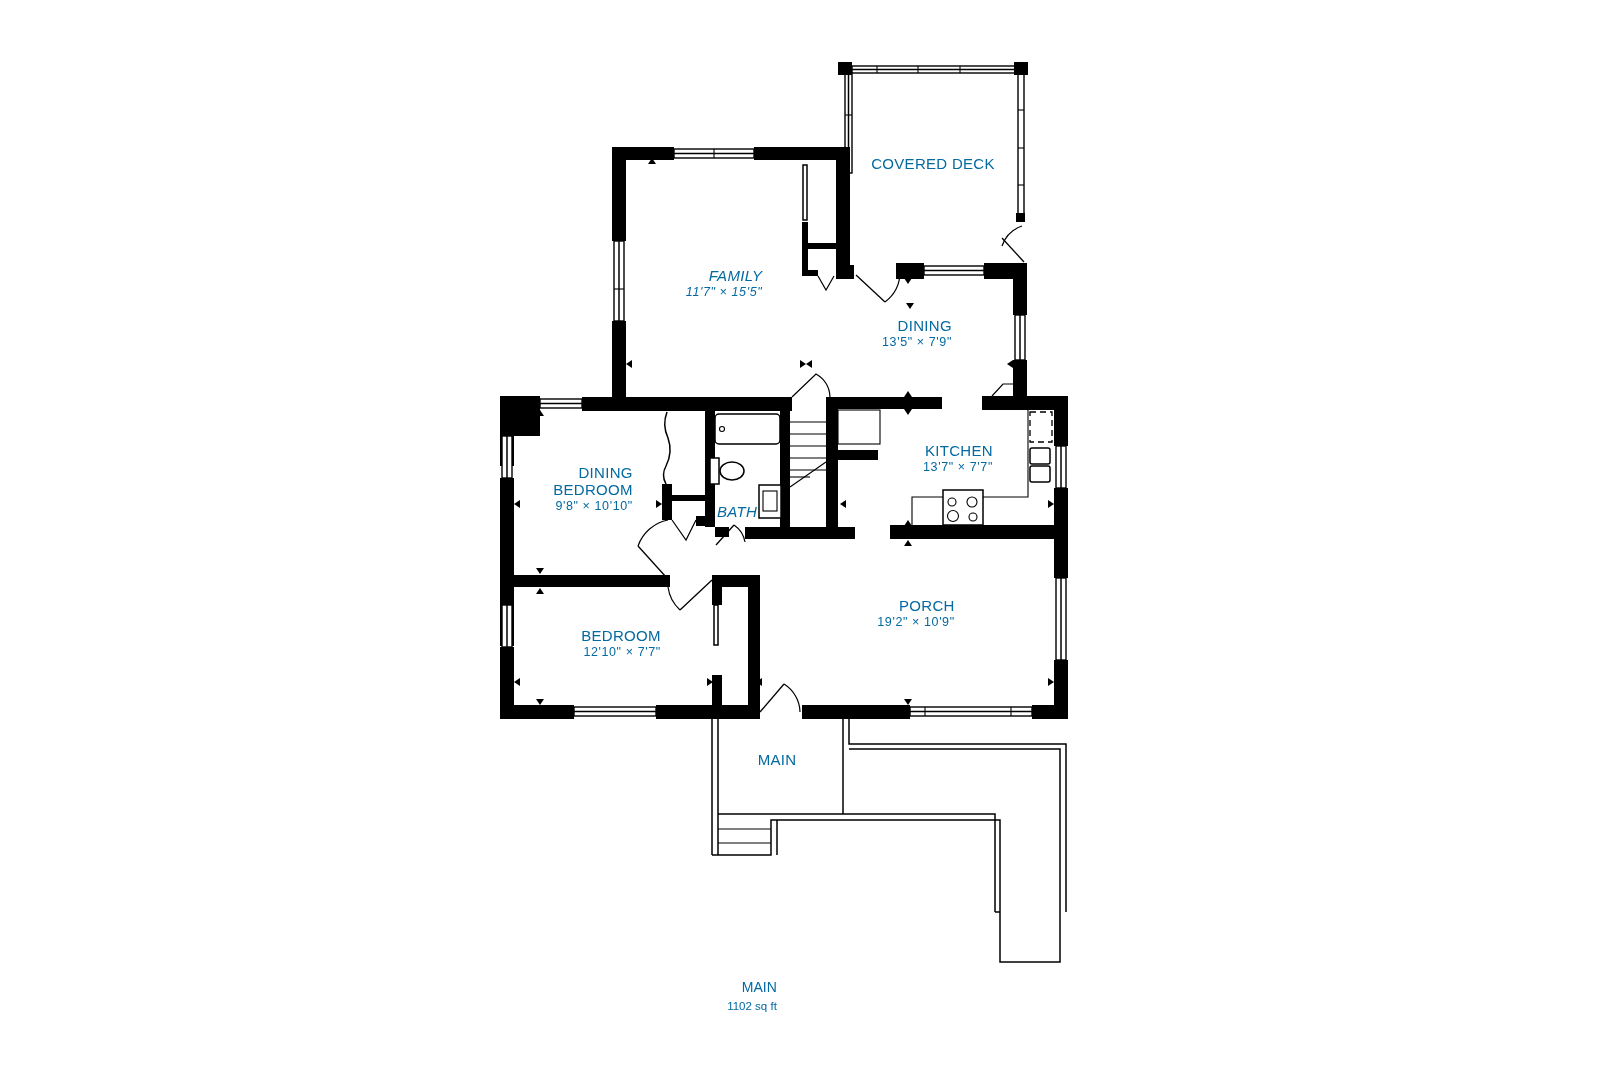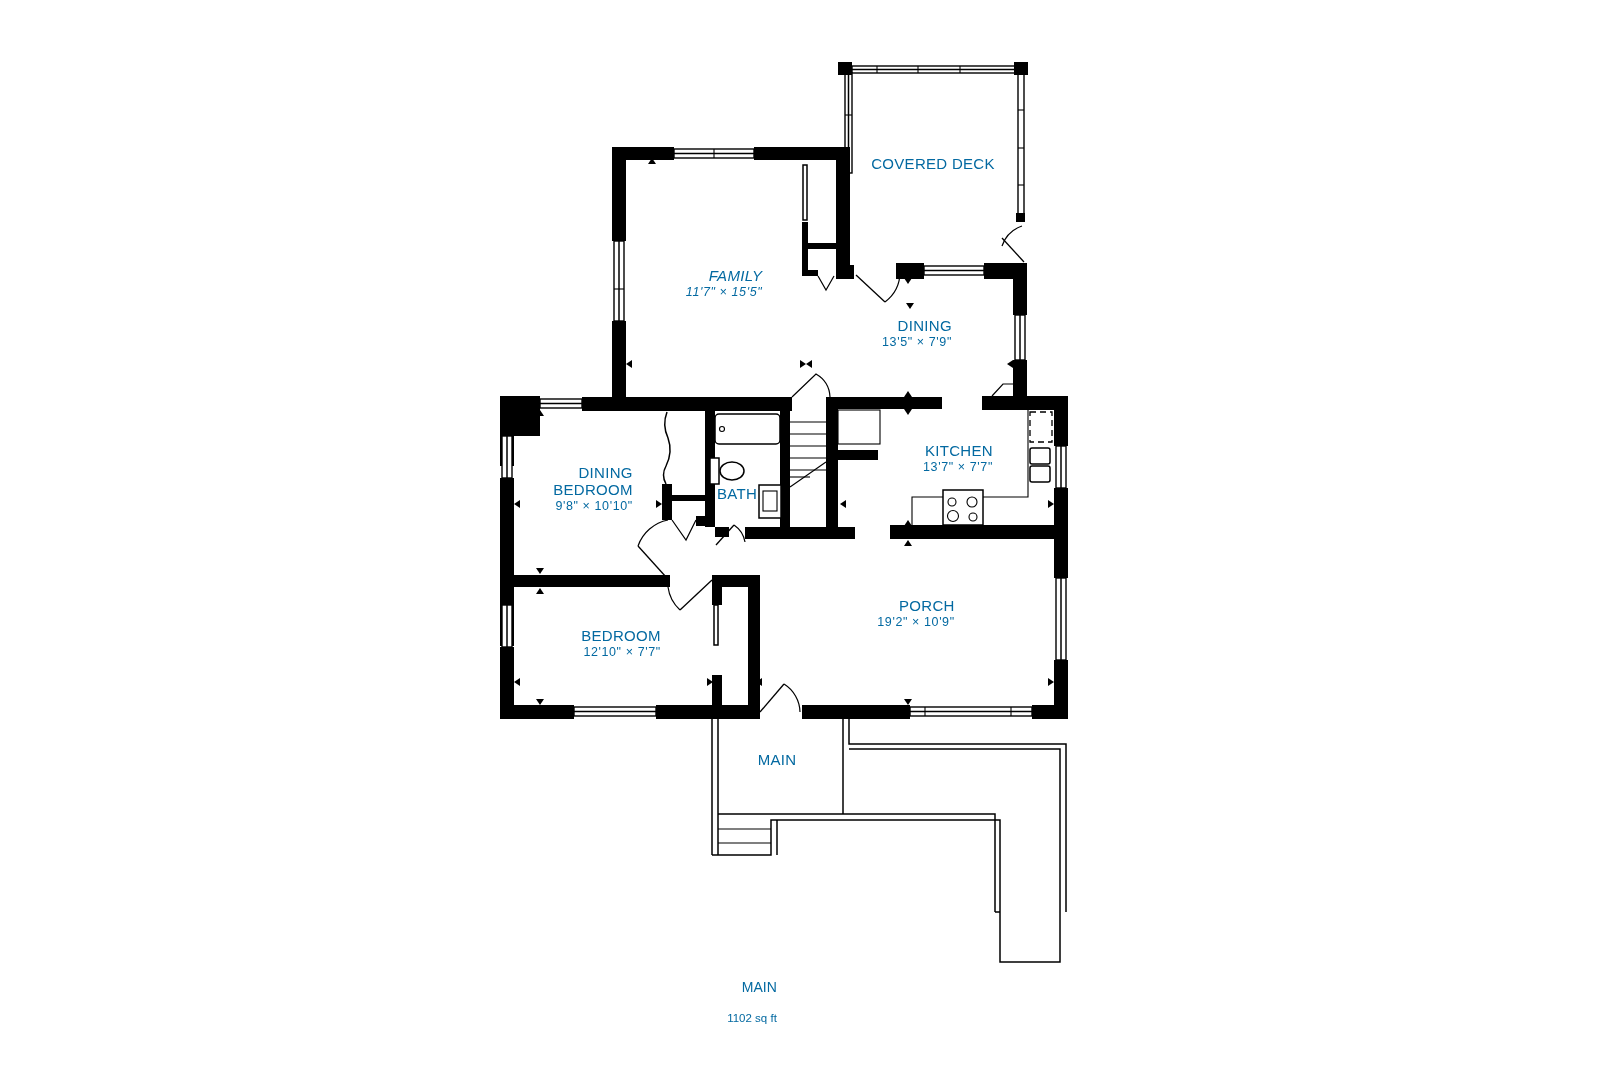--- a/index.html
+++ b/index.html
@@ -13,21 +13,21 @@
   .door { fill: none; stroke: #000000; stroke-width: 1.2; }
   .leaf { fill: #ffffff; stroke: #000000; stroke-width: 1.3; }
   .marker { fill: #000000; }
   .dash { fill: none; stroke: #000000; stroke-width: 1.3; stroke-dasharray: 6 4; }
   .fixture { fill: #ffffff; stroke: #000000; stroke-width: 1.5; }
   .label { position: absolute; text-align: right; color: #0369a1; white-space: nowrap;
            transform: translateX(-50%); line-height: 1.12; }
   .room-name { font-size: 15px; letter-spacing: 0.3px; display: block; }
   .room-dim { font-size: 12.5px; letter-spacing: 0.6px; display: block; }
   .floor-name { font-size: 14px; display: block; }
-  .floor-area { font-size: 11.5px; display: block; margin-top: 16px; }
+  .floor-area { font-size: 11.5px; display: block; margin-top: 4px; }
 </style>
 </head>
 <body>
 
 <svg class="plan" viewBox="0 0 1620 1080" xmlns="http://www.w3.org/2000/svg">
 
   <g>
 
     <rect class="win" x="852" y="66" width="166" height="7"></rect>
     <line class="thin" x1="877" y1="66" x2="877" y2="73"></line>
@@ -252,21 +252,21 @@
   <span class="room-name">DINING</span>
   <span class="room-dim">13'5" × 7'9"</span>
 </div>
 
 <div class="label" style="left:593px; top:465px;">
   <span class="room-name">DINING</span>
   <span class="room-name">BEDROOM</span>
   <span class="room-dim">9'8" × 10'10"</span>
 </div>
 
-<div class="label" style="left:737px; top:486px;">
+<div class="label" style="left:737px; top:504px;font-style:italic;">
   <span class="room-name">BATH</span>
 </div>
 
 <div class="label" style="left:946px; top:443px;margin-left:12px;">
   <span class="room-name">KITCHEN</span>
   <span class="room-dim">13'7" × 7'7"</span>
 </div>
 
 <div class="label" style="left:916px; top:598px;">
   <span class="room-name">PORCH</span>

